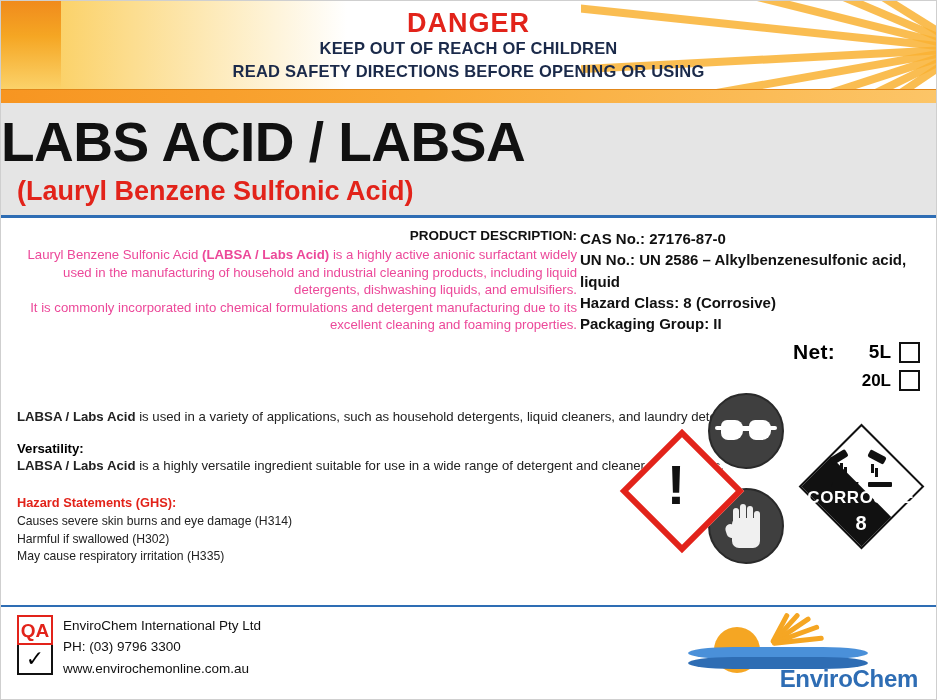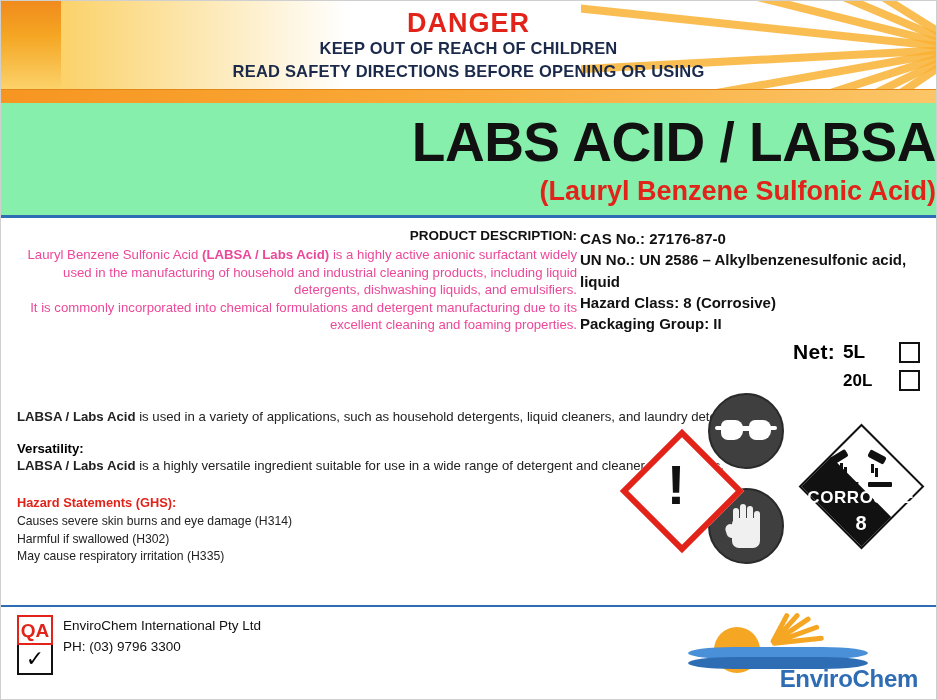--- a/index.html
+++ b/index.html
@@ -75,22 +75,22 @@
     line-height: 1.35;
   }
   .orange-bar {
     height: 13px;
     background: linear-gradient(90deg,#f79521 0%, #f9a937 45%, #fcc567 100%);
     border-top: 1px solid #e2871a;
   }
 
   
   .title-band {
-    background: #86efac;
-    text-align: right;
+    background: #e5e5e5;
+    text-align: left;
     padding: 12px 0 10px 0;
     border-bottom: 3px solid #2e6db4;
   }
   .product-title {
     font-size: 55px;
     font-weight: bold;
     letter-spacing: -0.5px;
     color: #111111;
     line-height: 1;
   }
@@ -148,20 +148,21 @@
   }
   .net-label {
     font-size: 21px;
     font-weight: bold;
     letter-spacing: .3px;
   }
   .net-size {
     font-size: 19px;
     font-weight: bold;
     min-width: 48px;
+    text-align: right;
   }
   .tickbox {
     display: inline-block;
     width: 17px; height: 17px;
     border: 2px solid #111;
     background: #fff;
   }
   .net-row.small .net-size { font-size: 17px; }
 
   .applications {
@@ -635,20 +636,21 @@
           <span>A</span>
       </div>
       <div class="qa-bot">
         <span>✓</span>
       </div>
     </div>
 
     <div class="company">
       <div>EnviroChem International Pty Ltd</div>
       <div>PH: (03) 9796 3300</div>
+      <div>www.envirochemonline.com.au</div>
     </div>
 
     <div class="logo">
       <div class="sunwrap">
         <div class="lray" style="transform:rotate(-62deg); width:34px;"></div>
         <div class="lray" style="transform:rotate(-48deg); width:40px;"></div>
         <div class="lray" style="transform:rotate(-34deg); width:46px;"></div>
         <div class="lray" style="transform:rotate(-20deg); width:50px;"></div>
         <div class="lray" style="transform:rotate(-6deg); width:52px;"></div>
       </div>

